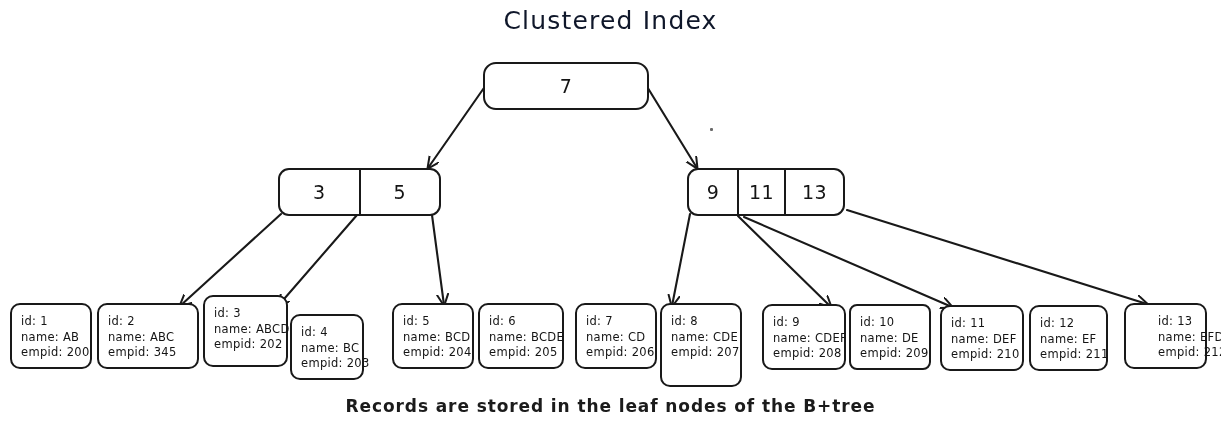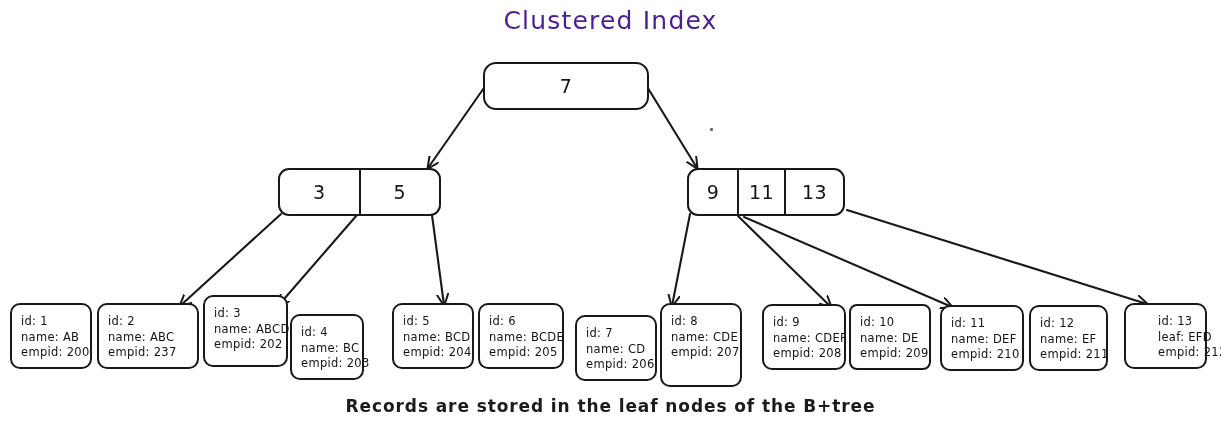--- a/index.html
+++ b/index.html
@@ -11,21 +11,21 @@
     overflow:hidden;
   }
   #stage{position:absolute;left:0;top:0;width:1221px;height:432px;}
 
   
   .title{
     position:absolute;left:0;top:6px;width:1221px;
     text-align:center;
     font-size:25px;
     letter-spacing:1.2px;
-    color:#4c1d95;
+    color:#0f172a;
     font-family:"DejaVu Sans", sans-serif;
   }
   .caption{
     position:absolute;left:0;top:396px;width:1221px;
     text-align:center;
     font-size:17px;
     letter-spacing:.9px;
     color:#1b1b1b;
     font-weight:bold;
   }
@@ -125,21 +125,21 @@
   </div>
 
   <div class="leaf" style="left:10px;top:303px;width:82px;height:66px;">
     <div class="ln">id: 1</div>
     <div class="ln">name: AB</div>
     <div class="ln">empid: 200</div>
   </div>
   <div class="leaf" style="left:97px;top:303px;width:102px;height:66px;">
     <div class="ln">id: 2</div>
     <div class="ln">name: ABC</div>
-    <div class="ln">empid: 237</div>
+    <div class="ln">empid: 345</div>
   </div>
 
   <div class="leaf" style="left:203px;top:295px;width:85px;height:72px;">
     <div class="ln">id: 3</div>
     <div class="ln">name: ABCD</div>
     <div class="ln">empid: 202</div>
   </div>
   <div class="leaf" style="left:290px;top:314px;width:74px;height:66px;">
     <div class="ln">id: 4</div>
     <div class="ln">name: BC</div>
@@ -150,21 +150,21 @@
     <div class="ln">id: 5</div>
     <div class="ln">name: BCD</div>
     <div class="ln">empid: 204</div>
   </div>
   <div class="leaf" style="left:478px;top:303px;width:86px;height:66px;">
     <div class="ln">id: 6</div>
     <div class="ln">name: BCDE</div>
     <div class="ln">empid: 205</div>
   </div>
 
-  <div class="leaf" style="left:575px;top:303px;width:82px;height:66px;margin-top:12px;">
+  <div class="leaf" style="left:575px;top:303px;width:82px;height:66px;">
     <div class="ln">id: 7</div>
     <div class="ln">name: CD</div>
     <div class="ln">empid: 206</div>
   </div>
   <div class="leaf" style="left:660px;top:303px;width:82px;height:84px;">
     <div class="ln">id: 8</div>
     <div class="ln">name: CDE</div>
     <div class="ln">empid: 207</div>
   </div>
 
@@ -185,18 +185,18 @@
     <div class="ln">empid: 210</div>
   </div>
   <div class="leaf" style="left:1029px;top:305px;width:79px;height:66px;">
     <div class="ln">id: 12</div>
     <div class="ln">name: EF</div>
     <div class="ln">empid: 211</div>
   </div>
 
   <div class="leaf" style="left:1124px;top:303px;width:83px;height:66px;padding-left:32px;">
     <div class="ln">id: 13</div>
-    <div class="ln">leaf: EFD</div>
+    <div class="ln">name: EFD</div>
     <div class="ln">empid: 212</div>
   </div>
 
   <div class="caption">Records are stored in the leaf nodes of the B+tree</div>
 </div>
 
 </body></html>

